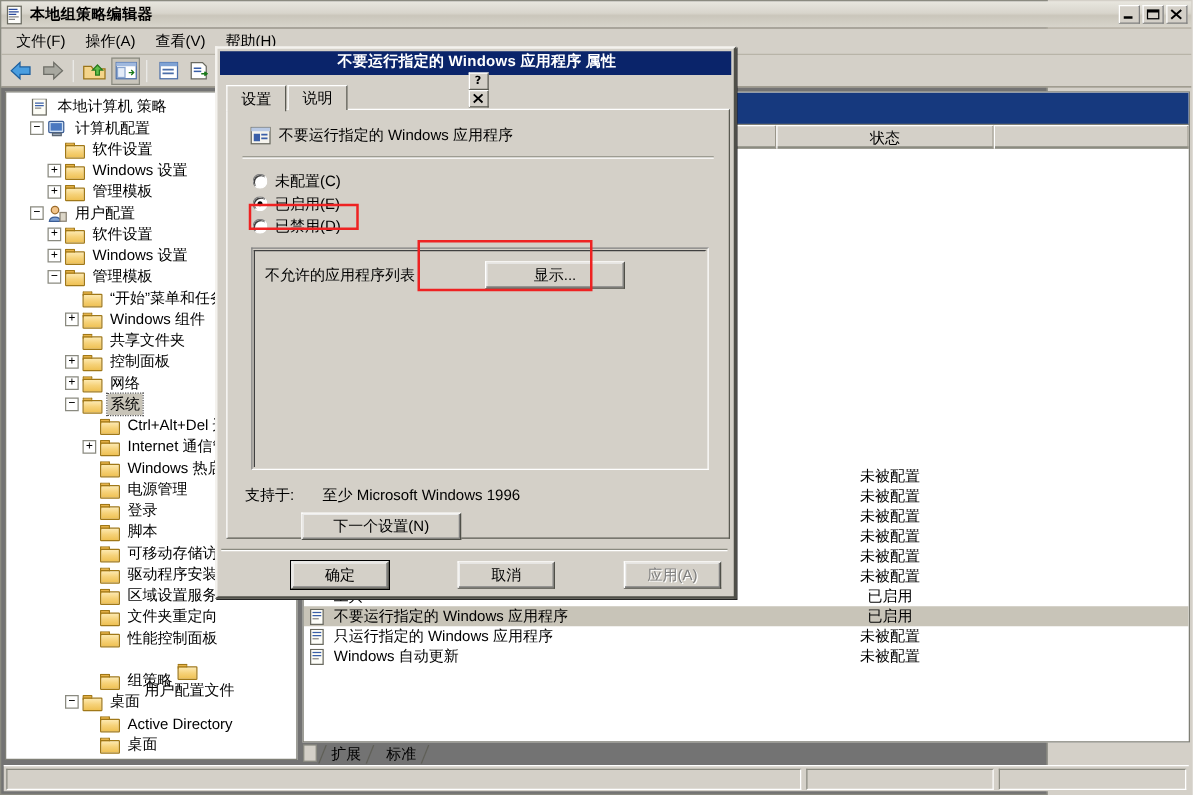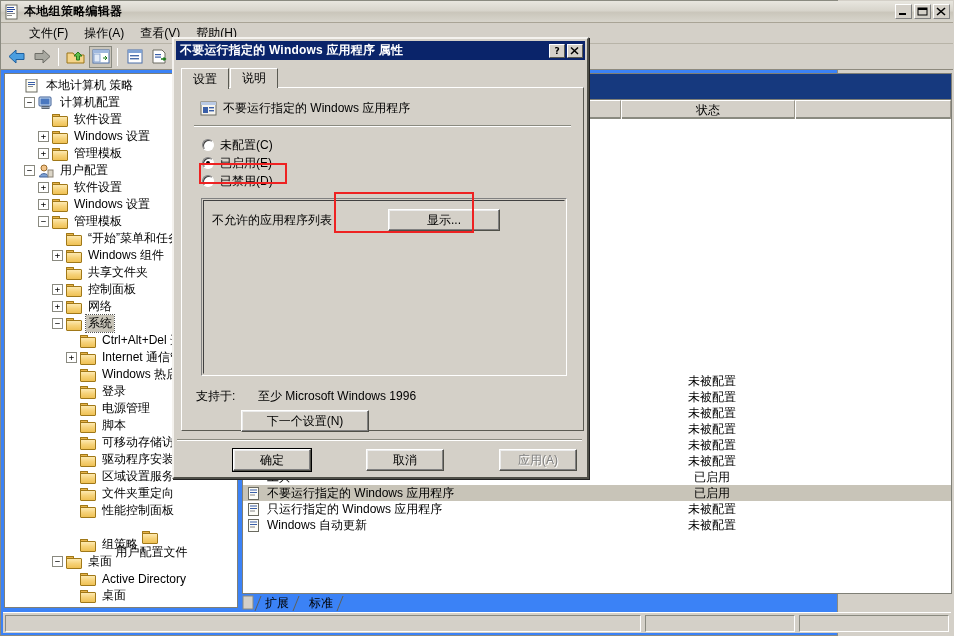--- a/index.html
+++ b/index.html
@@ -7,21 +7,21 @@
     margin: 0; padding: 0;
     width: 954px; height: 636px;
     overflow: hidden;
     font-family: "Liberation Sans", "DejaVu Sans", sans-serif;
     font-size: 12px;
     background: #d4d0c8;
   }
   #app {
     position: relative;
     width: 838px; height: 636px;
-    background: #3b82f6;
+    background: #737373;
     border: 1px solid #8a8a80;
   }
 
   
   .titlebar {
     position: absolute; left: 0; top: 0; width: 952px; height: 22px;
     background: linear-gradient(to bottom, #e8e6df 0%, #d8d5cc 45%, #cac6bb 55%, #d8d5cc 100%);
     border-bottom: 1px solid #a9a496;
     display: flex; align-items: center;
   }
@@ -39,21 +39,21 @@
     border-top: 1px solid #fff; border-left: 1px solid #fff;
     border-right: 1px solid #808080; border-bottom: 1px solid #808080;
     position: relative; font-size: 9px; line-height: 13px; text-align: center;
     color: #000; font-family: "DejaVu Sans", sans-serif;
   }
 
   
   .menubar {
     position: absolute; left: 0; top: 22px; width: 952px; height: 21px;
     background: #d4d0c8; border-bottom: 1px solid #b8b4a8;
-    display: flex; align-items: center; padding-left: 20px;
+    display: flex; align-items: center; padding-left: 4px;
   }
   .menu-item {
     padding: 2px 8px; font-size: 12px; color: #000; white-space: nowrap;
   }
 
   
   .toolbar {
     position: absolute; left: 0; top: 43px; width: 952px; height: 26px;
     background: #d4d0c8; border-bottom: 1px solid #8e8a7e;
     display: flex; align-items: center; padding-left: 4px; gap: 2px;
@@ -164,21 +164,21 @@
   
   .dialog {
     position: absolute; left: 171px; top: 36px; width: 417px; height: 442px;
     background: #d4d0c8;
     border-top: 2px solid #f4f2ee; border-left: 2px solid #f4f2ee;
     border-right: 2px solid #4f4f48; border-bottom: 2px solid #4f4f48;
     box-shadow: 1px 1px 0 #222;
   }
   .dlg-title {
     margin: 2px; height: 19px; background: #0a246a;
-    display: flex; align-items: center; padding: 0 2px 0 4px;
+    display: flex; align-items: center; padding: 0 2px 0 4px; flex-direction: column;
   }
   .dlg-title .t {
     flex: 1; color: #fff; font-size: 12px; font-weight: bold; white-space: nowrap;
     letter-spacing: 0.2px;
   }
   .dlg-btn {
     width: 16px; height: 14px; background: #d4d0c8; margin-left: 2px;
     border-top: 1px solid #fff; border-left: 1px solid #fff;
     border-right: 1px solid #5a5a52; border-bottom: 1px solid #5a5a52;
     font-size: 9px; line-height: 12px; text-align: center; color: #000;
@@ -457,26 +457,26 @@
           <span class="tlabel">Internet 通信管理</span>
         </div>
         <div class="tnode" style="padding-left: 59px;">
           <span class="expander blank"></span>
           <span class="ticon"><span class="folder"></span></span>
           <span class="tlabel">Windows 热启动</span>
         </div>
         <div class="tnode" style="padding-left: 59px;">
           <span class="expander blank"></span>
           <span class="ticon"><span class="folder"></span></span>
+          <span class="tlabel">电源管理</span>
+        </div>
+        <div class="tnode" style="padding-left: 59px;">
+          <span class="expander blank"></span>
+          <span class="ticon"><span class="folder"></span></span>
           <span class="tlabel">登录</span>
-        </div>
-        <div class="tnode" style="padding-left: 59px;">
-          <span class="expander blank"></span>
-          <span class="ticon"><span class="folder"></span></span>
-          <span class="tlabel">电源管理</span>
         </div>
         <div class="tnode" style="padding-left: 59px;">
           <span class="expander blank"></span>
           <span class="ticon"><span class="folder"></span></span>
           <span class="tlabel">脚本</span>
         </div>
         <div class="tnode" style="padding-left: 59px;">
           <span class="expander blank"></span>
           <span class="ticon"><span class="folder"></span></span>
           <span class="tlabel">可移动存储访问</span>

